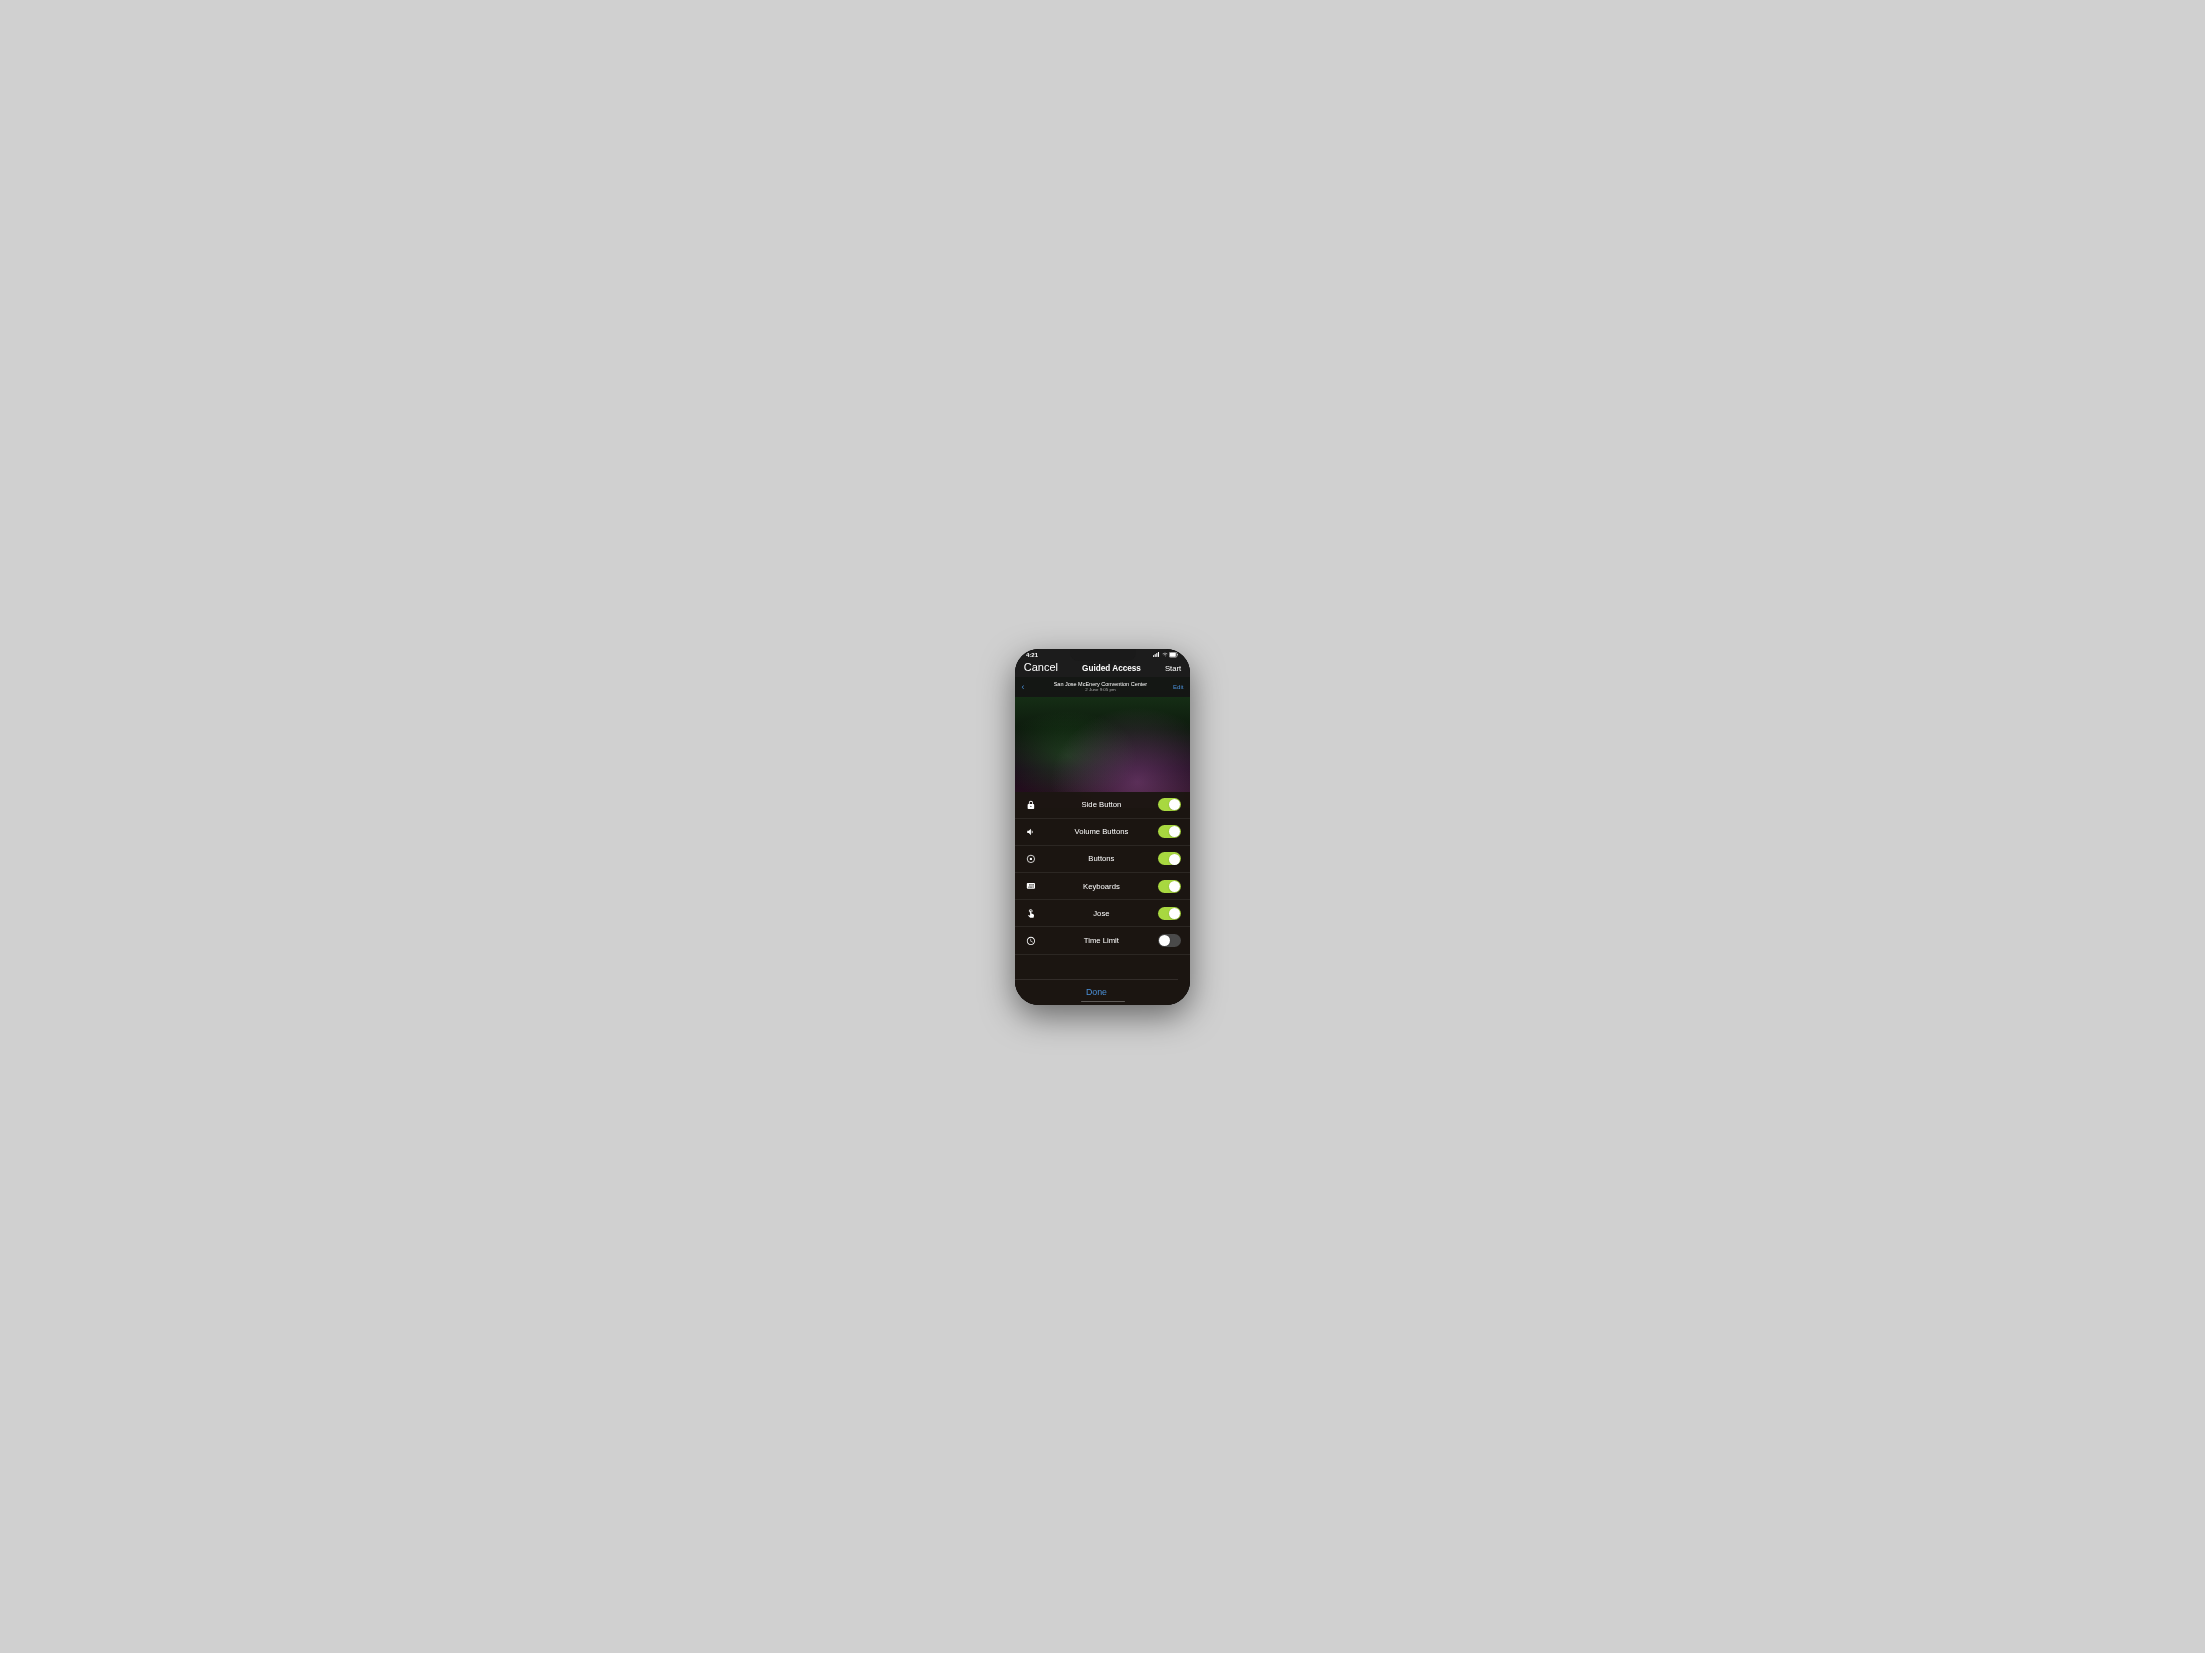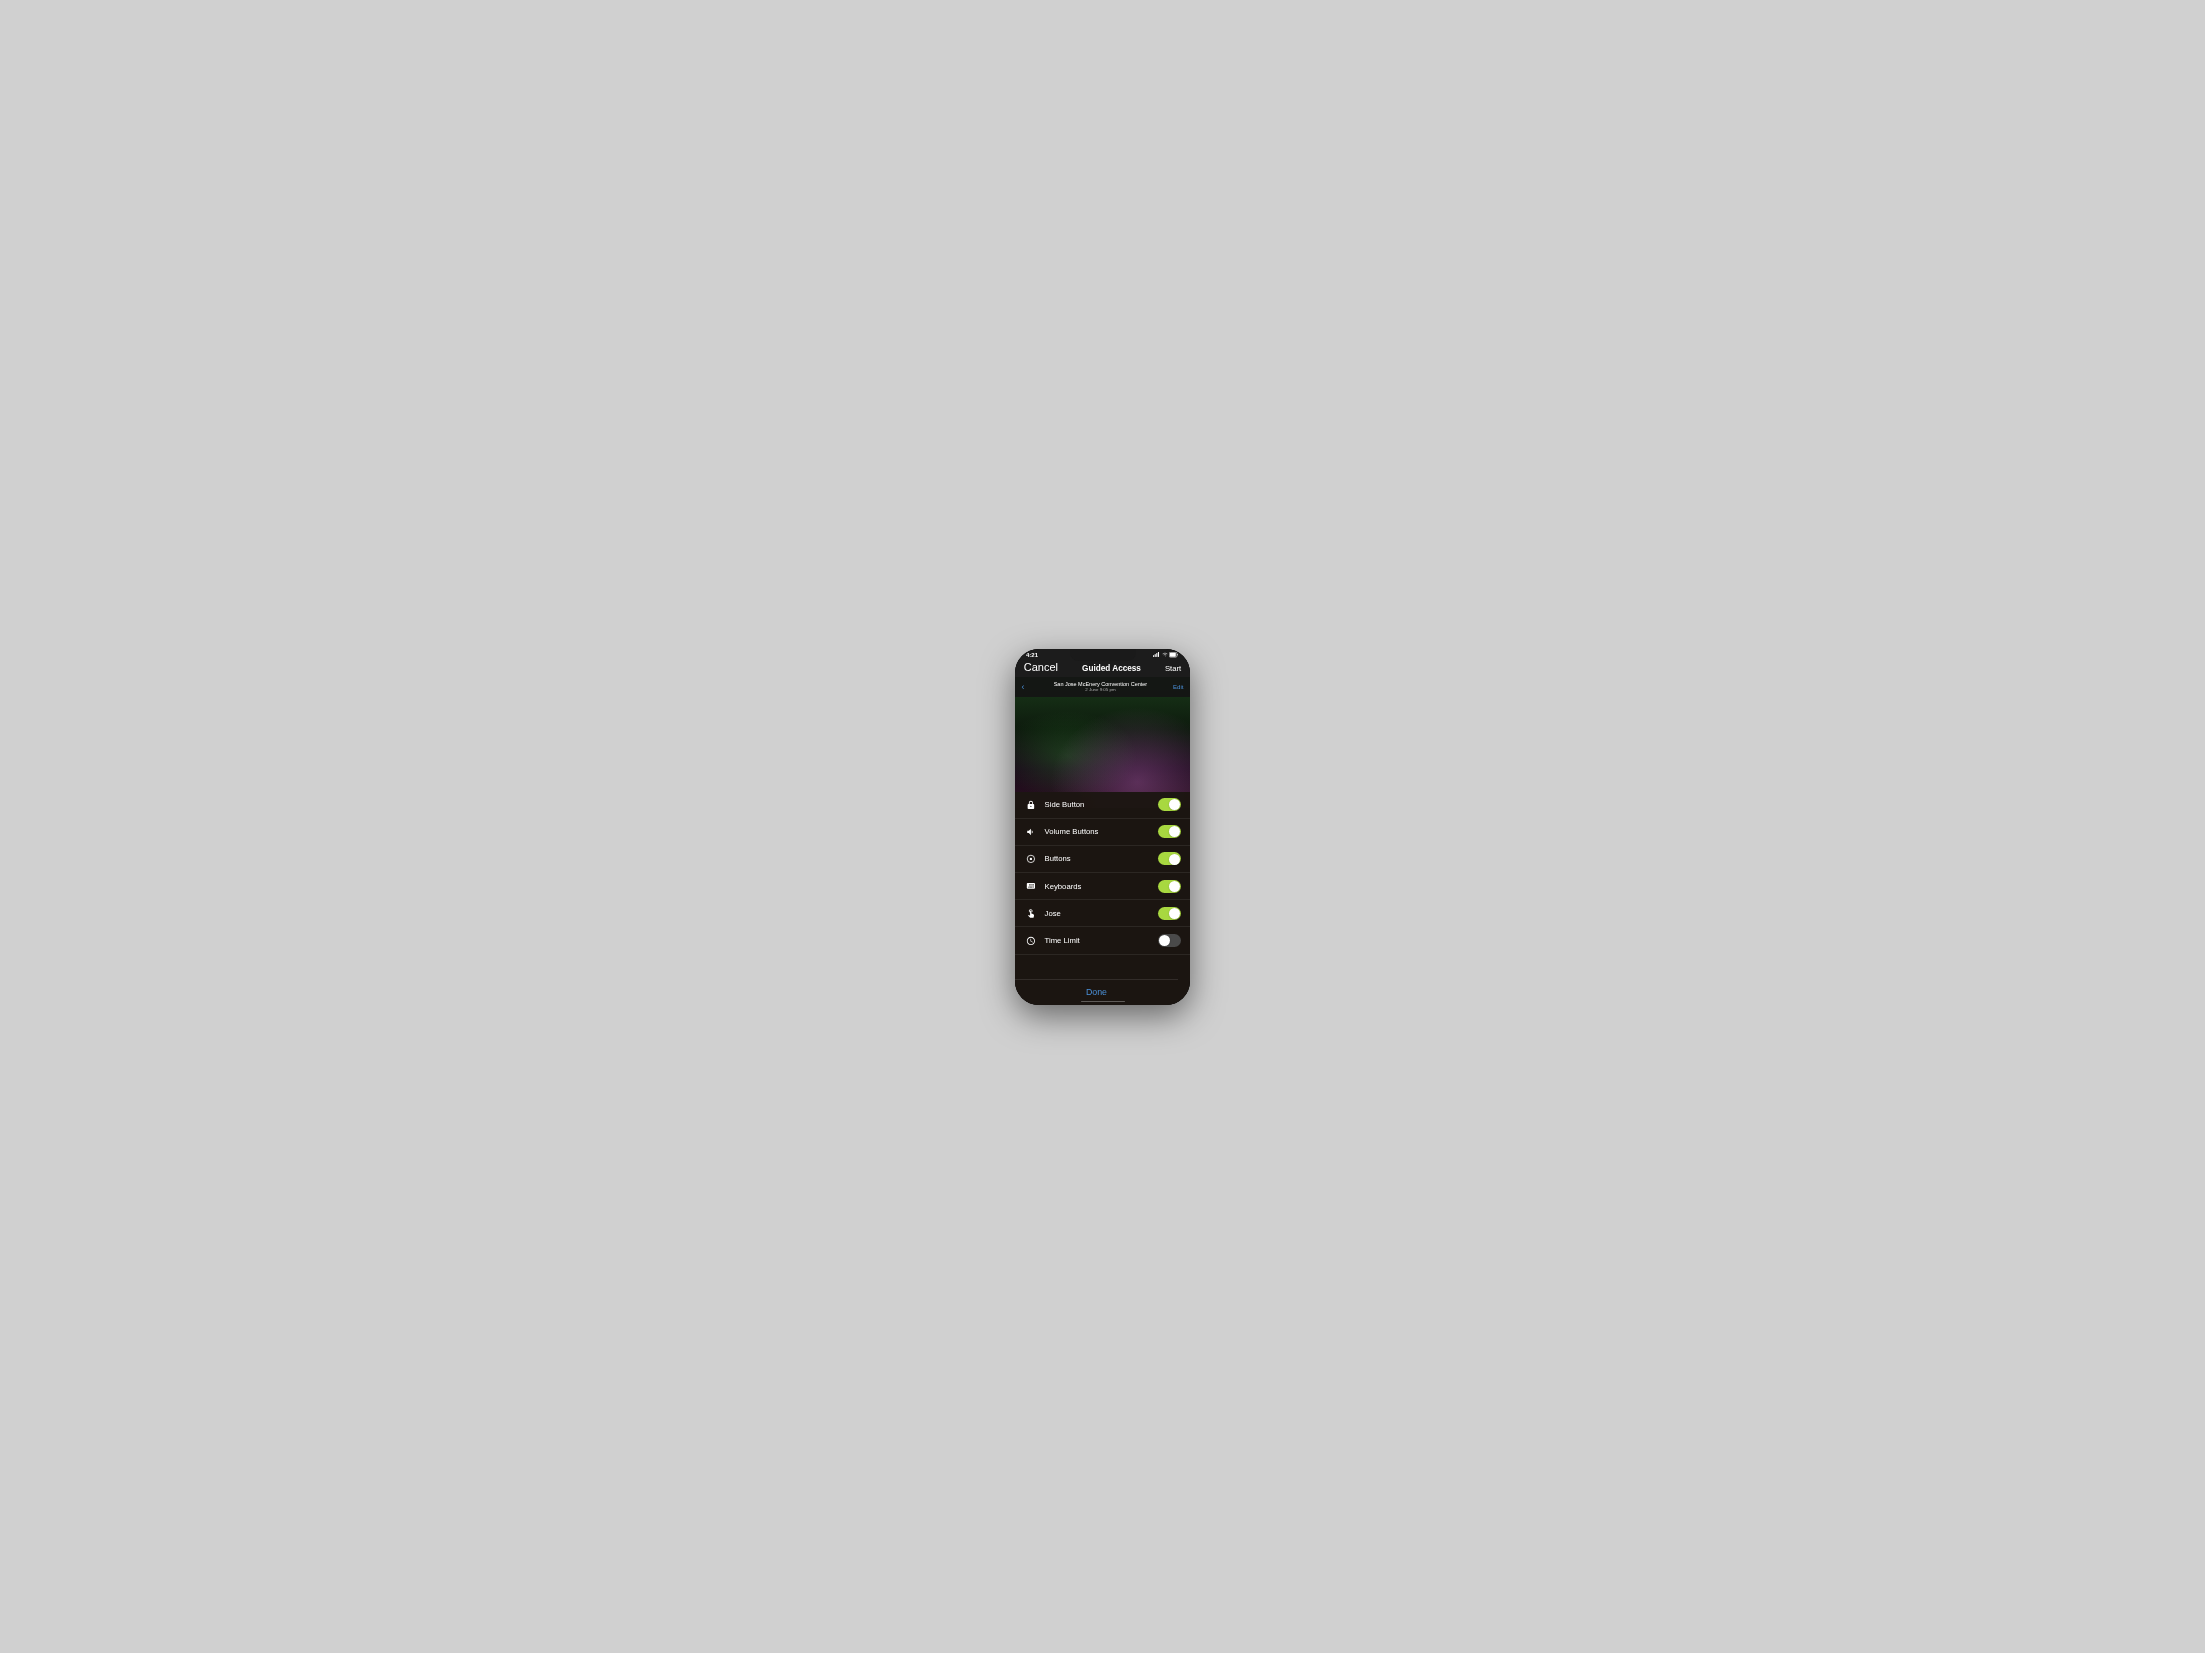--- a/index.html
+++ b/index.html
@@ -159,20 +159,21 @@
       font-size: 6px;
     }
 
     
     .settings-list {
       position: absolute;
       top: 143px;
       left: 0; right: 0; bottom: 0;
       background: rgba(28,22,18,0.97);
       overflow-y: auto;
+      text-align: center;
     }
 
     .settings-item {
       display: flex;
       align-items: center;
       padding: 6px 8.8px;
       border-bottom: 0.5px solid rgba(255,255,255,0.08);
       position: relative;
     }
 

